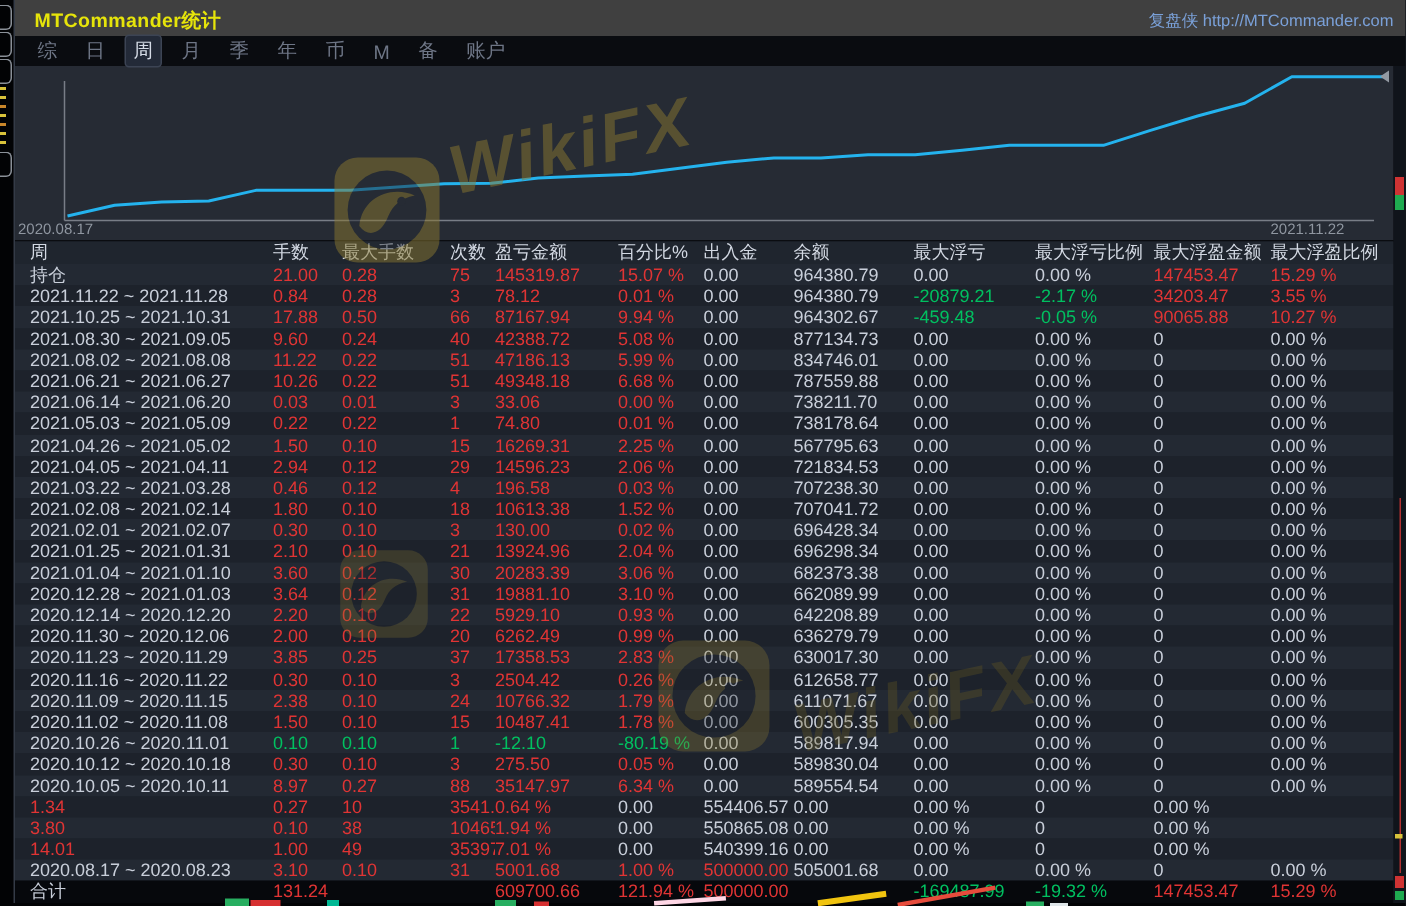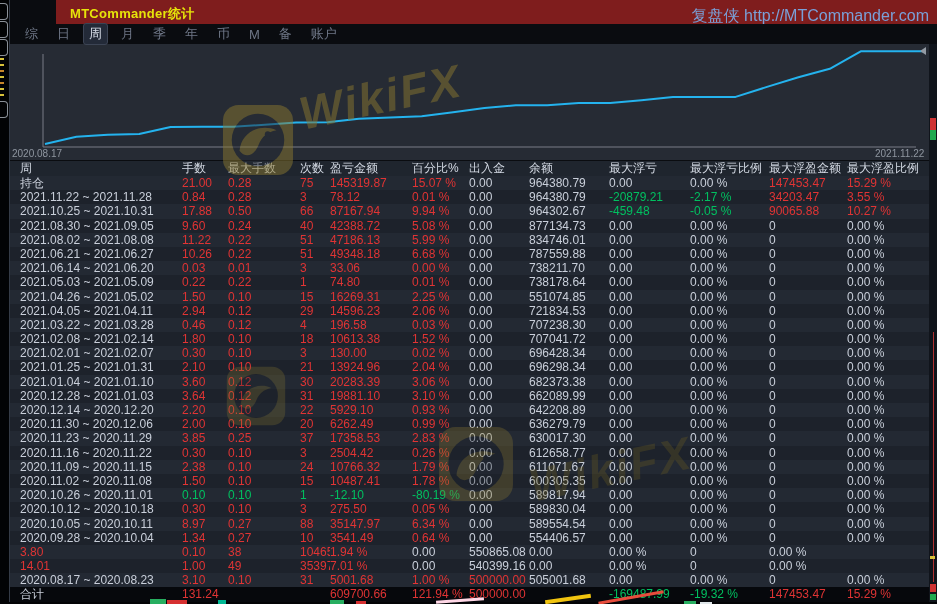--- a/index.html
+++ b/index.html
@@ -7,33 +7,33 @@
     width:937px;height:604px;position:relative;overflow:hidden;
     background:#0a0c10;
     font-family:"Liberation Sans","DejaVu Sans",sans-serif;
     -webkit-font-smoothing:antialiased;
   }
   
   .left-strip{position:absolute;left:0;top:0;width:9px;height:604px;background:#020305;z-index:6;border-right:1px solid #343b47;}
   .ls-btn{position:absolute;left:0;width:7px;height:15px;border:1px solid #8a9098;border-left:none;border-radius:0 4px 4px 0;}
   .ls-dash{position:absolute;left:0;width:4px;height:2px;background:#d8c23a;}
   
-  .titlebar{position:absolute;left:9px;top:0;right:0;height:24px;background:#7f1d1d;z-index:5;margin-left:47px;}
+  .titlebar{position:absolute;left:9px;top:0;right:0;height:24px;background:#404040;z-index:5;}
   .app-title{position:absolute;left:14px;top:5px;font-size:13px;font-weight:bold;color:#e6e40a;letter-spacing:.3px;}
-  .site-link{position:absolute;right:8px;top:6px;font-size:16px;color:#7aa0d8;cursor:pointer;}
+  .site-link{position:absolute;right:8px;top:6px;font-size:11px;color:#7aa0d8;cursor:pointer;}
   
   .menubar{position:absolute;left:9px;top:24px;right:0;height:20px;background:#0a0c10;z-index:5;display:flex;align-items:center;padding-left:10px;}
   .menu-item{color:#6e7686;font-size:13px;padding:1px 5px;margin-right:7px;border-radius:3px;cursor:pointer;border:1px solid transparent;}
   .menu-item.active{color:#d5dbe6;background:#232a38;border:1px solid #3c4454;}
   
   .chart{position:absolute;left:9px;top:44px;width:920px;height:116px;background:#262b34;z-index:1;}
   .chart svg.axes{position:absolute;left:0;top:0;}
   .x-label{position:absolute;font-size:10px;color:#8f96a0;top:104px;}
   .x-label.start{left:3px;}
-  .x-label.end{left:866px;}
+  .x-label.end{left:838px;}
   .scroll-arrow{position:absolute;left:911px;top:3px;width:0;height:0;
     border-top:4px solid transparent;border-bottom:4px solid transparent;border-right:6px solid #939aa3;}
   
   .table{position:absolute;left:9px;top:161px;width:920px;height:441px;background:#1d222b;z-index:1;font-size:12px;}
   .grid{display:grid;grid-template-columns:162px 46px 72px 30px 82px 57px 60px 80px 81px 79px 78px 1fr;padding-left:11px;}
   .thead{height:15px;line-height:15px;background:#1f252e;color:#d3d9e3;}
   .trow{height:14.2px;line-height:14.2px;cursor:default;}
   .trow.even{background:#232933;}
   .trow.odd{background:#1d222b;}
   .trow.total{background:#06080c;}
@@ -225,21 +225,21 @@
         <div class="cell c-w">0.00 %</div>
       </div>
       <div class="grid trow even">
         <div class="cell c-w">2021.04.26 ~ 2021.05.02</div>
         <div class="cell c-r">1.50</div>
         <div class="cell c-r">0.10</div>
         <div class="cell c-r">15</div>
         <div class="cell c-r">16269.31</div>
         <div class="cell c-r">2.25 %</div>
         <div class="cell c-w">0.00</div>
-        <div class="cell c-w">551074.85</div>
+        <div class="cell c-w">567795.63</div>
         <div class="cell c-w">0.00</div>
         <div class="cell c-w">0.00 %</div>
         <div class="cell c-w">0</div>
         <div class="cell c-w">0.00 %</div>
       </div>
       <div class="grid trow odd">
         <div class="cell c-w">2021.04.05 ~ 2021.04.11</div>
         <div class="cell c-r">2.94</div>
         <div class="cell c-r">0.12</div>
         <div class="cell c-r">29</div>
@@ -456,21 +456,20 @@
         <div class="cell c-r">35147.97</div>
         <div class="cell c-r">6.34 %</div>
         <div class="cell c-w">0.00</div>
         <div class="cell c-w">589554.54</div>
         <div class="cell c-w">0.00</div>
         <div class="cell c-w">0.00 %</div>
         <div class="cell c-w">0</div>
         <div class="cell c-w">0.00 %</div>
       </div>
       <div class="grid trow odd">
-        <div class="cell c-w">2020.09.28 ~ 2020.10.04</div>
         <div class="cell c-r">1.34</div>
         <div class="cell c-r">0.27</div>
         <div class="cell c-r">10</div>
         <div class="cell c-r">3541.49</div>
         <div class="cell c-r">0.64 %</div>
         <div class="cell c-w">0.00</div>
         <div class="cell c-w">554406.57</div>
         <div class="cell c-w">0.00</div>
         <div class="cell c-w">0.00 %</div>
         <div class="cell c-w">0</div>

